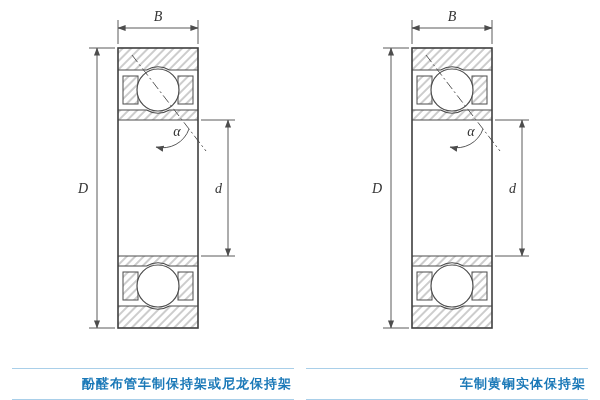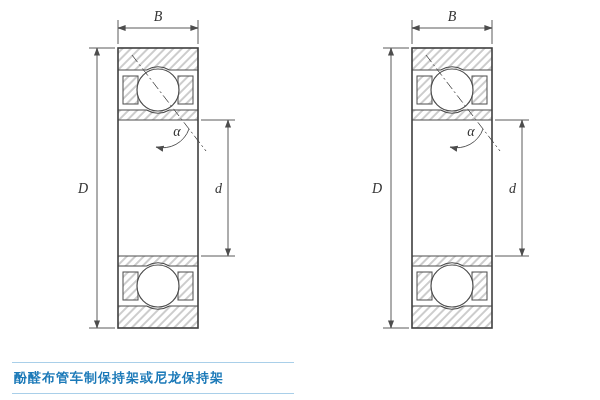--- a/index.html
+++ b/index.html
@@ -5,23 +5,23 @@
   html,body{margin:0;padding:0;background:#ffffff;}
   .page{
     width:600px;height:400px;background:#ffffff;
     display:flex;justify-content:space-evenly;align-items:flex-start;
     padding-top:8px;box-sizing:border-box;
     font-family:"Liberation Sans",sans-serif;
   }
   .figure{width:282px;display:flex;flex-direction:column;align-items:center;}
   .drawing{display:block;}
   .caption{
-    align-self:stretch;margin-top:6px;
+    align-self:stretch;margin-top:12px;
     border-top:1px solid #a9cfe9;border-bottom:1px solid #a9cfe9;
-    padding:6px 2px;text-align:left;
+    padding:6px 2px;text-align:right;
     color:#1b79b8;font-size:13px;font-weight:bold;
     letter-spacing:1px;
   }
   .ln{stroke:#4d4d4d;stroke-width:1.2;}
   .thin{stroke-width:1;}
   .outline{stroke:#3f3f3f;stroke-width:1.6;}
   .dim{stroke:#5a5a5a;stroke-width:1;fill:none;}
   .cl{stroke:#5a5a5a;stroke-width:1;stroke-dasharray:9 3 2 3;}
   .lbl{font:italic 14px "Liberation Serif",serif;fill:#333333;}
 </style>
@@ -154,15 +154,16 @@
 
       <g>
         <line x1="178" y1="112" x2="212" y2="112" class="dim"></line>
         <line x1="178" y1="248" x2="212" y2="248" class="dim"></line>
         <line x1="205" y1="112" x2="205" y2="248" class="dim" marker-start="url(#arrR)" marker-end="url(#arrR)"></line>
         <text x="199" y="185" class="lbl" text-anchor="end">d</text>
       </g>
 
       <rect x="95" y="40" width="80" height="280" fill="none" class="outline"></rect>
     </svg>
+    <div class="caption">车制黄铜实体保持架</div>
   </div>
 
 </div>
 
 </body></html>

